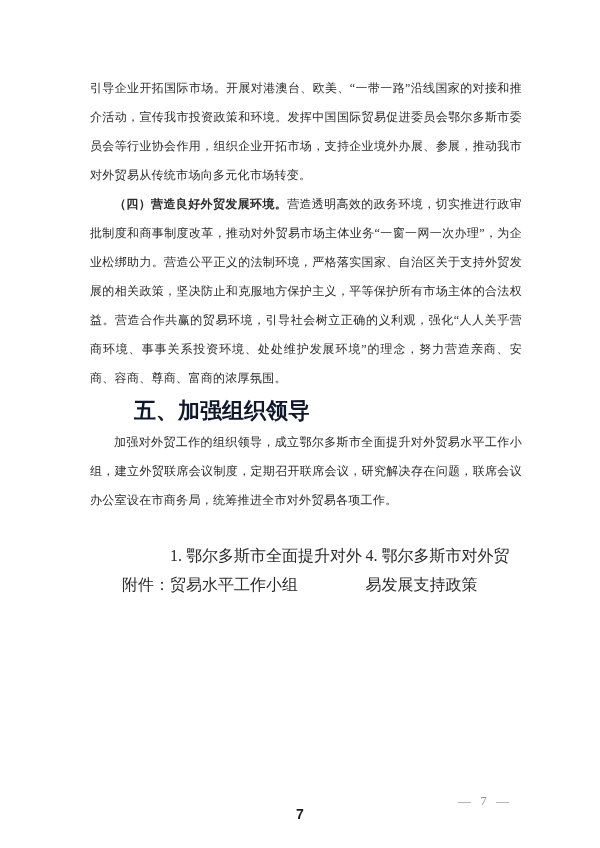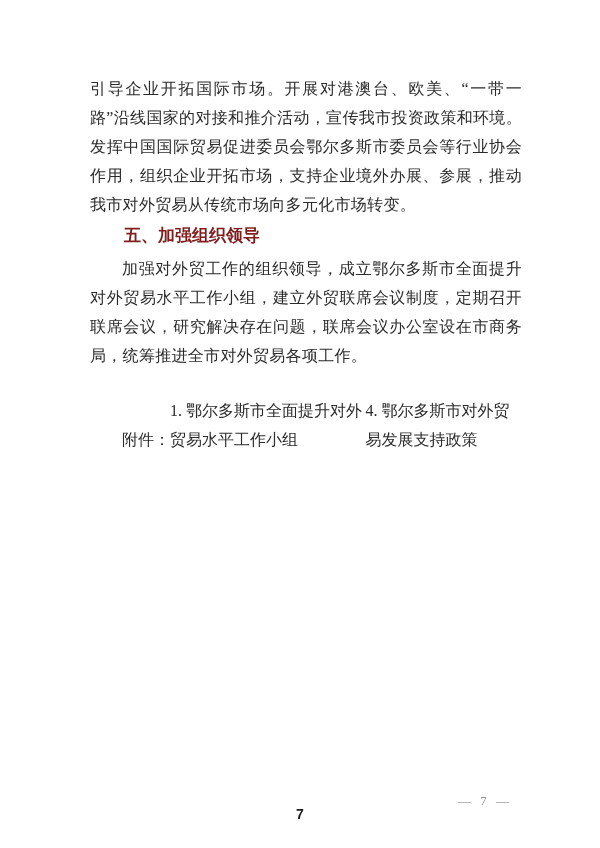--- a/index.html
+++ b/index.html
@@ -17,40 +17,40 @@
     color: #2b2b2b;
   }
   .content {
     position: absolute;
     left: 90px;
     top: 74px;
     width: 432px;
   }
   p.body-para {
     margin: 0;
-    font-size: 16px;
+    font-size: 12px;
     line-height: 29px;
     text-align: justify;
     letter-spacing: 0.3px;
     color: #2b2b2b;
   }
   p.body-para.indent {
     text-indent: 2em;
   }
   .lead-bold {
     font-weight: 700;
   }
   h3.section-heading {
     margin: 5px 0 4px 0;
     padding-left: 2em;
-    font-family: Liberation Mono, monospace;
+    font-family: Liberation Sans, sans-serif;
     font-weight: 700;
-    font-size: 17px;
+    font-size: 22px;
     line-height: 26px;
-    color: #7f1d1d;
+    color: #0f172a;
   }
   .attachment {
     margin-top: 26px;
     padding-left: 2em;
     display: flex;
     align-items: flex-end;
     font-size: 16px;
     line-height: 29px;
     color: #2b2b2b;
   }
@@ -84,20 +84,21 @@
 </style>
 </head>
 <body>
 
 <div class="page">
 
   <div class="content">
 
     <p class="body-para">引导企业开拓国际市场。开展对港澳台、欧美、“一带一路”沿线国家的对接和推介活动，宣传我市投资政策和环境。发挥中国国际贸易促进委员会鄂尔多斯市委员会等行业协会作用，组织企业开拓市场，支持企业境外办展、参展，推动我市对外贸易从传统市场向多元化市场转变。</p>
 
+    <p class="body-para indent"><span class="lead-bold">（四）营造良好外贸发展环境。</span><span>营造透明高效的政务环境，切实推进行政审批制度和商事制度改革，推动对外贸易市场主体业务“一窗一网一次办理”，为企业松绑助力。营造公平正义的法制环境，严格落实国家、自治区关于支持外贸发展的相关政策，坚决防止和克服地方保护主义，平等保护所有市场主体的合法权益。营造合作共赢的贸易环境，引导社会树立正确的义利观，强化“人人关乎营商环境、事事关系投资环境、处处维护发展环境”的理念，努力营造亲商、安商、容商、尊商、富商的浓厚氛围。</span></p>
 
     <h3 class="section-heading">五、加强组织领导</h3>
 
     <p class="body-para indent">加强对外贸工作的组织领导，成立鄂尔多斯市全面提升对外贸易水平工作小组，建立外贸联席会议制度，定期召开联席会议，研究解决存在问题，联席会议办公室设在市商务局，统筹推进全市对外贸易各项工作。</p>
 
     <div class="attachment">
       <span class="attachment-label">附件：</span>
       <span class="attachment-items">
         <span>1. 鄂尔多斯市全面提升对外贸易水平工作小组</span>
         <span>4. 鄂尔多斯市对外贸易发展支持政策</span>

